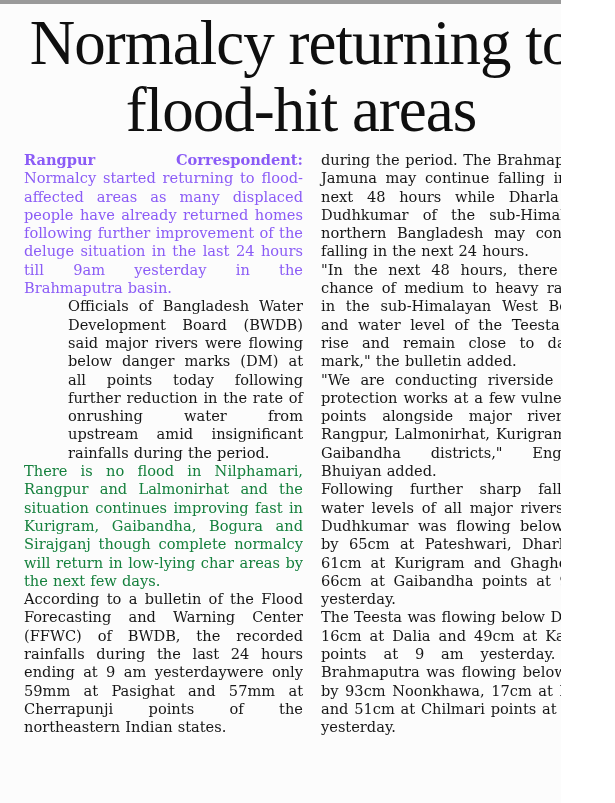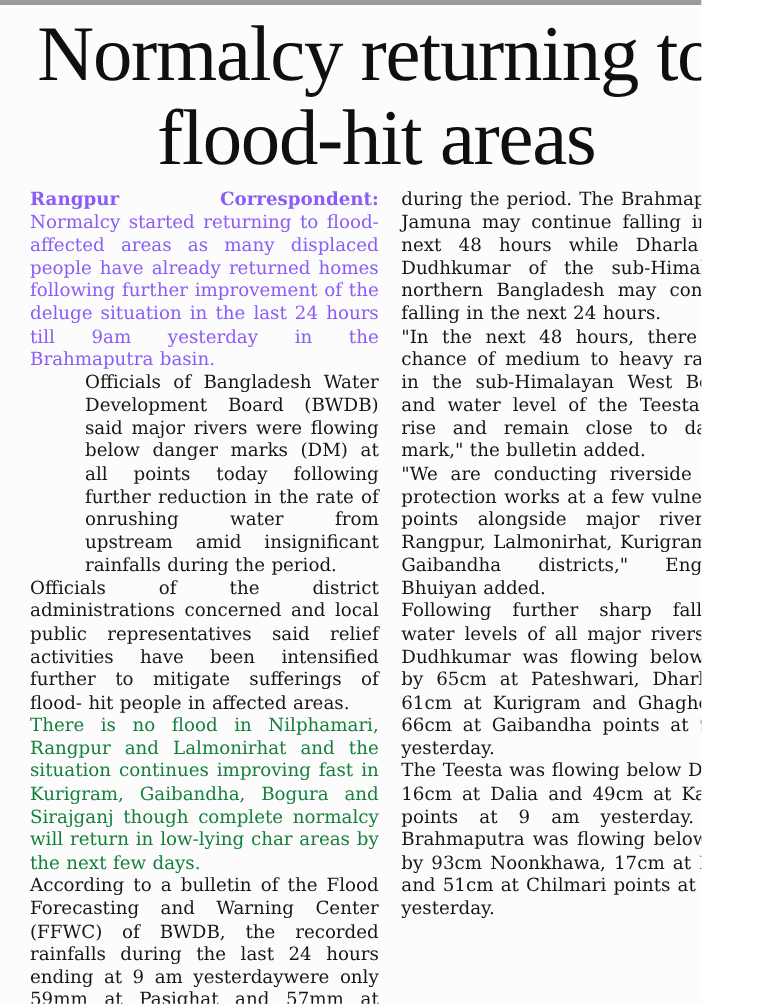--- a/index.html
+++ b/index.html
@@ -63,21 +63,20 @@
 <div class="page" style="background: rgb(252, 252, 252);">
   <div class="top-rule" style="background: rgb(154, 154, 154);"></div>
   <div class="side-rule" style="background: rgb(166, 166, 166);"></div>
 
   <h1 class="headline">Normalcy returning to flood-hit areas</h1>
 
   <div class="columns">
     <div class="col">
       <p style="color: #8b5cf6;"><span class="byline">Rangpur Correspondent:</span> <span>Normalcy started returning to flood-affected areas as many displaced people have already returned homes following further improvement of the deluge situation in the last 24 hours till 9am yesterday in the Brahmaputra basin.</span></p>
       <p style="color: rgb(22, 22, 22); margin-left: 44px;">Officials of Bangladesh Water Development Board (BWDB) said major rivers were flowing below danger marks (DM) at all points today following further reduction in the rate of onrushing water from upstream amid insignificant rainfalls during the period.</p>
-      <p style="color: rgb(22, 22, 22);">Officials of the district administrations concerned and local public representatives said relief activities have been intensified further to mitigate sufferings of flood- hit people in affected areas.</p>
       <p style="color: #15803d;">There is no flood in Nilphamari, Rangpur and Lalmonirhat and the situation continues improving fast in Kurigram, Gaibandha, Bogura and Sirajganj though complete normalcy will return in low-lying char areas by the next few days.</p>
       <p style="color: rgb(22, 22, 22);">According to a bulletin of the Flood Forecasting and Warning Center (FFWC) of BWDB, the recorded rainfalls during the last 24 hours ending at 9 am yesterdaywere only 59mm at Pasighat and 57mm at Cherrapunji points of the northeastern Indian states.</p>
 
     </div>
     <div class="col">
       <p style="color: rgb(22, 22, 22);">during the period. The Brahmaputra, Jamuna may continue falling in the next 48 hours while Dharla and Dudhkumar of the sub-Himalayan northern Bangladesh may continue falling in the next 24 hours.</p>
       <p style="color: rgb(22, 22, 22);">"In the next 48 hours, there is a chance of medium to heavy rainfall in the sub-Himalayan West Bengal and water level of the Teesta may rise and remain close to danger mark," the bulletin added.</p>
       <p style="color: rgb(22, 22, 22);">"We are conducting riverside bank protection works at a few vulnerable points alongside major rivers in Rangpur, Lalmonirhat, Kurigram and Gaibandha districts," Engineer Bhuiyan added.</p>
       <p style="color: rgb(22, 22, 22);">Following further sharp falls in water levels of all major rivers, the Dudhkumar was flowing below DM by 65cm at Pateshwari, Dharla by 61cm at Kurigram and Ghaghot by 66cm at Gaibandha points at 9 am yesterday.</p>
       <p style="color: rgb(22, 22, 22);">The Teesta was flowing below DM by 16cm at Dalia and 49cm at Kawnia points at 9 am yesterday. The Brahmaputra was flowing below DM by 93cm Noonkhawa, 17cm at Hatia and 51cm at Chilmari points at 9 am yesterday.</p>

